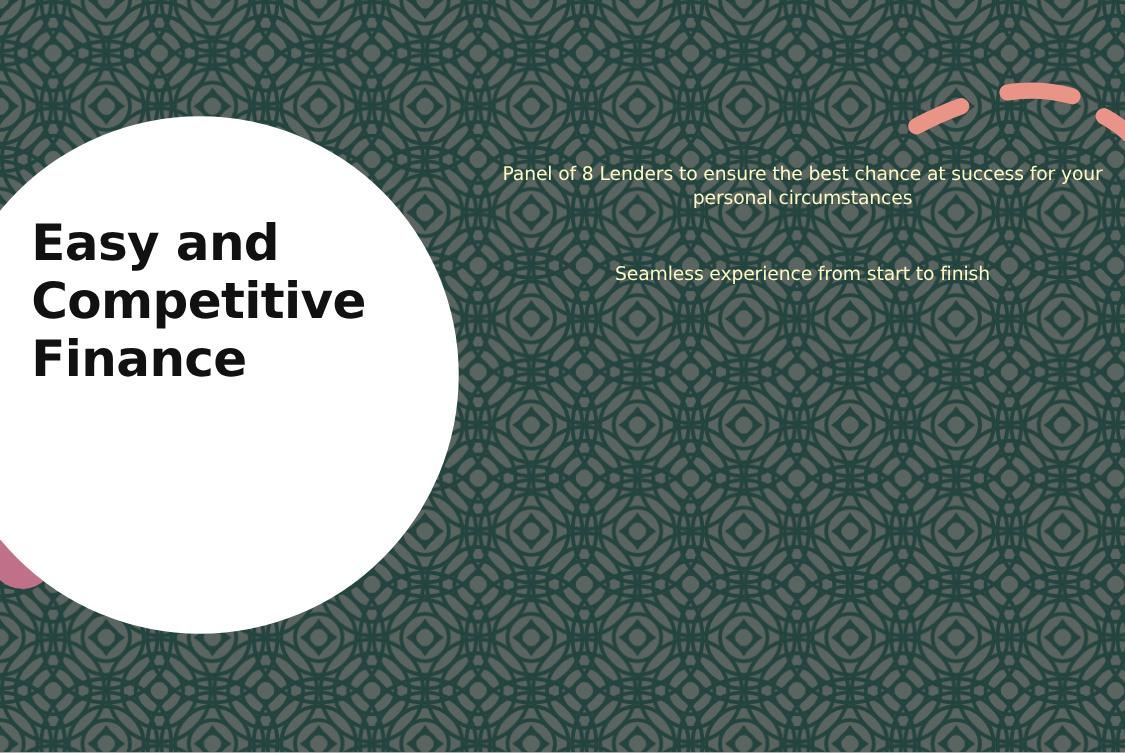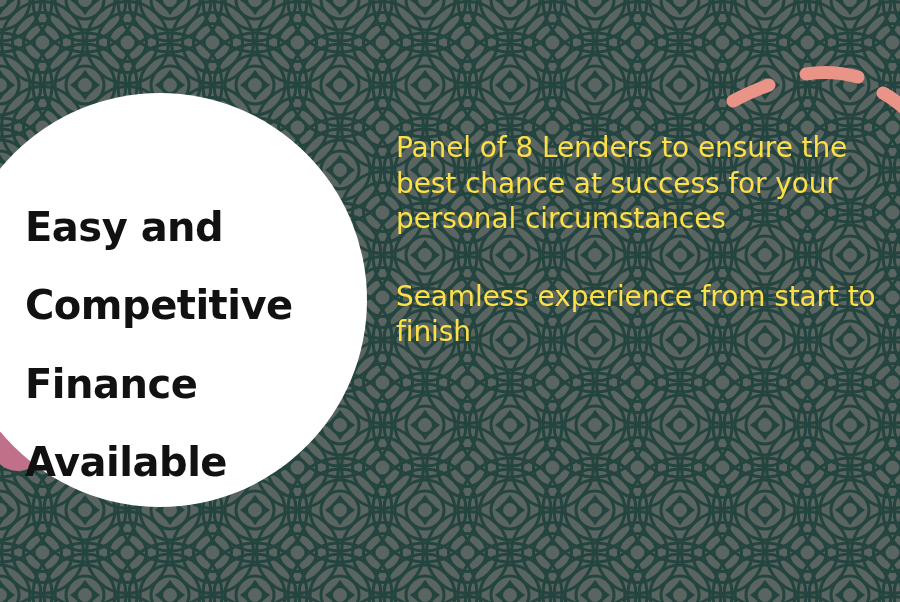--- a/index.html
+++ b/index.html
@@ -66,38 +66,38 @@
     color: #111111;
     font-family: "DejaVu Sans", sans-serif;
     font-size: 40px;
     font-weight: bold;
     line-height: 1.16;
     letter-spacing: -0.5px;
   }
   #heading .hl {
     display: block;
     white-space: nowrap;
-    margin-top: 32px;
   }
 
   
   #body-copy {
     position: absolute;
     left: 396px;
     top: 130px;
     width: 492px;
   }
   #body-copy .para {
     margin: 0 0 24px 0;
-    color: #fde047;
+    color: #fef9c3;
     font-family: "DejaVu Sans", sans-serif;
-    font-size: 28px;
+    font-size: 15px;
     font-weight: 400;
     line-height: 1.27;
     letter-spacing: -0.1px;
+    text-align: center;
   }
   #body-copy .para:last-child {
     margin-bottom: 0;
     margin-top: 42px;
   }
 </style>
 </head>
 <body>
 
 <div id="banner">
@@ -152,21 +152,20 @@
   </svg>
 
   <div id="mauve-circle"></div>
 
   <div id="white-circle"></div>
 
   <h1 id="heading">
     <span class="hl">Easy and</span>
     <span class="hl">Competitive</span>
     <span class="hl">Finance</span>
-    <span class="hl">Available</span>
   </h1>
 
   <div id="body-copy">
     <p class="para">Panel of 8 Lenders to ensure the best chance at success for your personal circumstances</p>
     <p class="para">Seamless experience from start to finish</p>
   </div>
 
 </div>
 
 </body></html>

